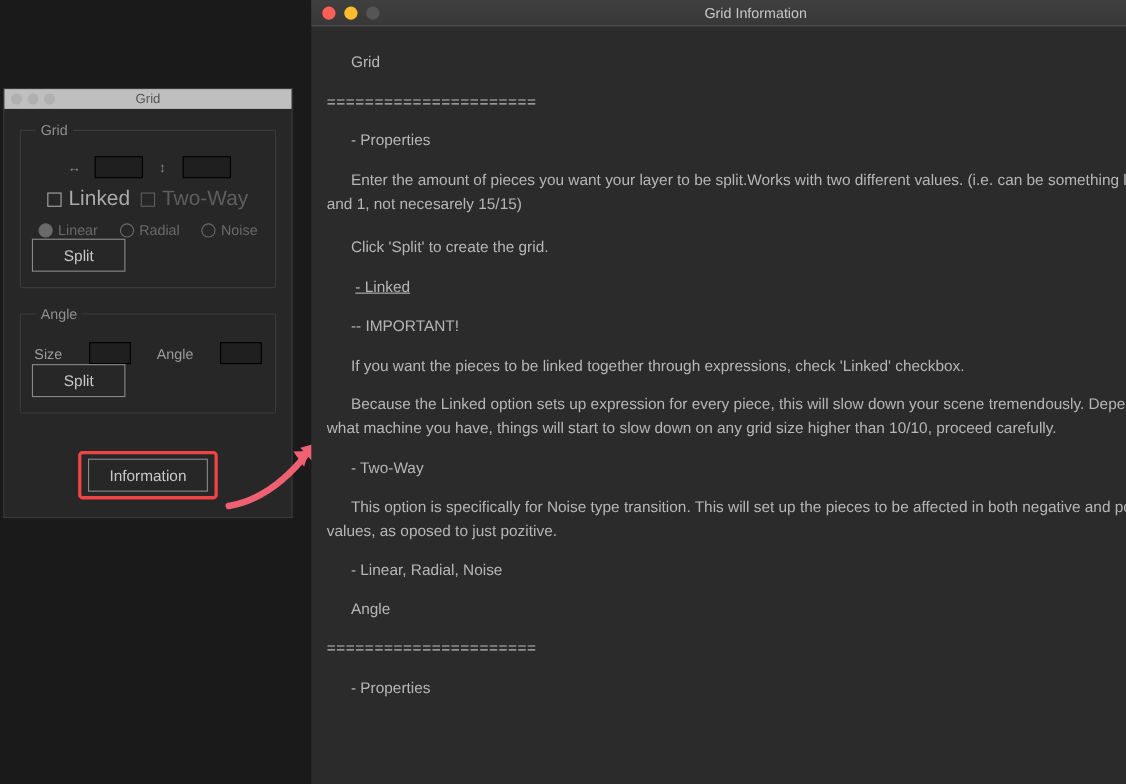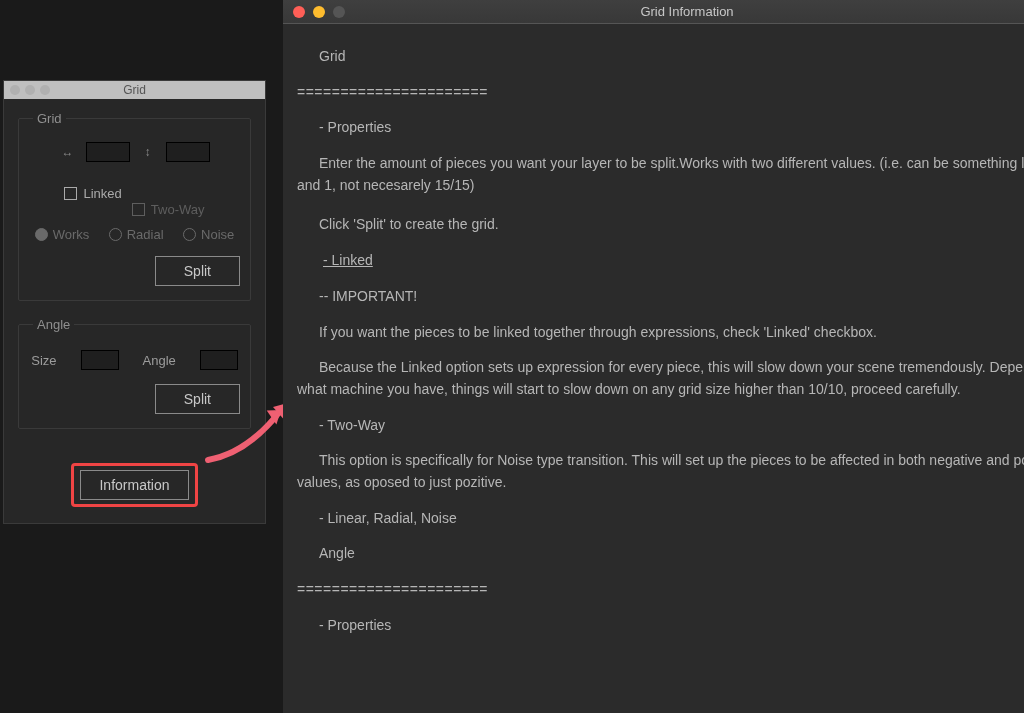--- a/index.html
+++ b/index.html
@@ -85,24 +85,24 @@
       color: #888;
       font-size: 12px;
       width: 16px;
       text-align: center;
     }
     .checkbox {
       display: inline-flex;
       align-items: center;
       gap: 6px;
       color: #aaa;
-      font-size: 13px;
+      font-size: 19px;
       cursor: pointer;
     }
-    .checkbox.disabled { color: #5e5e5e; margin-top: 32px; }
+    .checkbox.disabled { color: #5e5e5e; }
     .checkbox .box {
       width: 13px;
       height: 13px;
       border: 1.5px solid #aaa;
       display: inline-block;
     }
     .checkbox.disabled .box { border-color: #5e5e5e; }
     .radio-row {
       display: flex;
       justify-content: space-around;
@@ -131,22 +131,21 @@
     .btn {
       border: 1px solid #8a8a8a;
       background: transparent;
       color: #c8c8c8;
       font-size: 14px;
       padding: 6px 28px;
       cursor: pointer;
     }
     .btn-row {
       display: flex;
-      justify-content: flex-end;
-      margin-top: 14px;
+      justify-content: flex-start;
     }
     .size-angle-row {
       display: flex;
       align-items: center;
       justify-content: center;
       gap: 24px;
       margin-top: 8px;
     }
     .size-angle-row .label {
       color: #9c9c9c;
@@ -266,21 +265,21 @@
         </label>
         <label class="checkbox disabled">
           <span class="box"></span>
           <span>Two-Way</span>
         </label>
       </div>
 
       <div class="radio-row">
         <label class="radio selected">
           <span class="dot"></span>
-          <span>Works</span>
+          <span>Linear</span>
         </label>
         <label class="radio">
           <span class="dot"></span>
           <span>Radial</span>
         </label>
         <label class="radio">
           <span class="dot"></span>
           <span>Noise</span>
         </label>
       </div>

